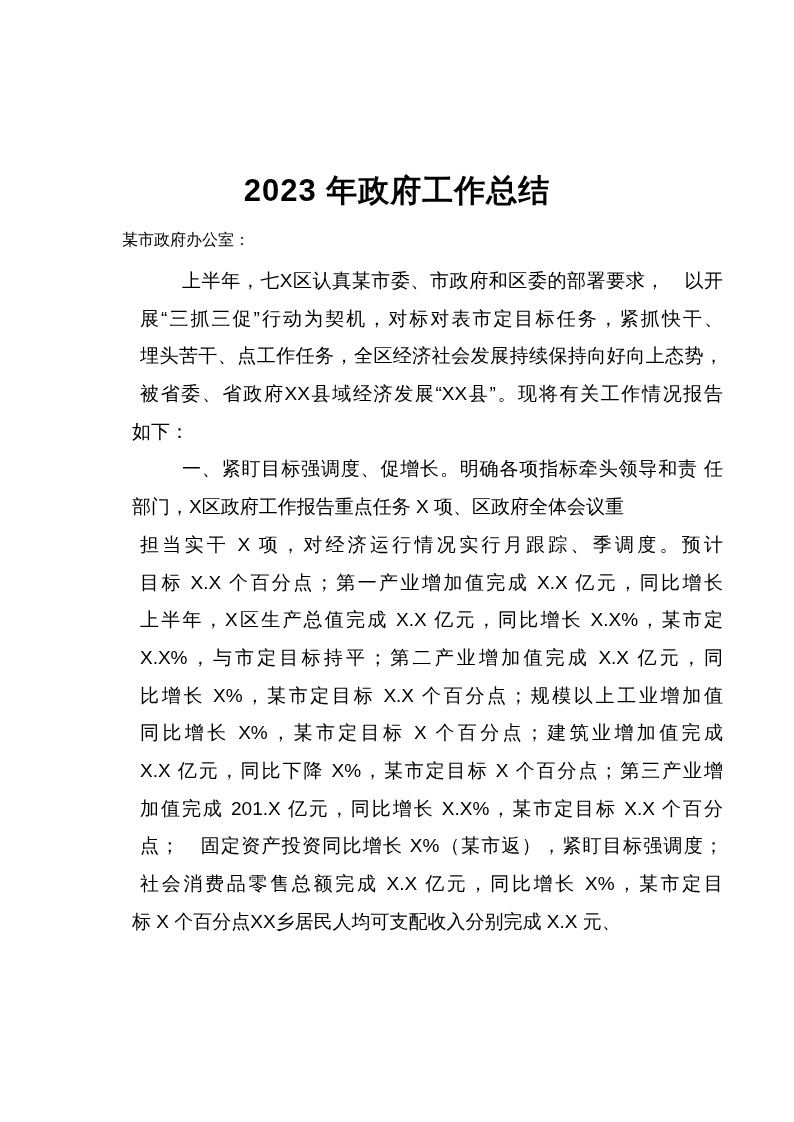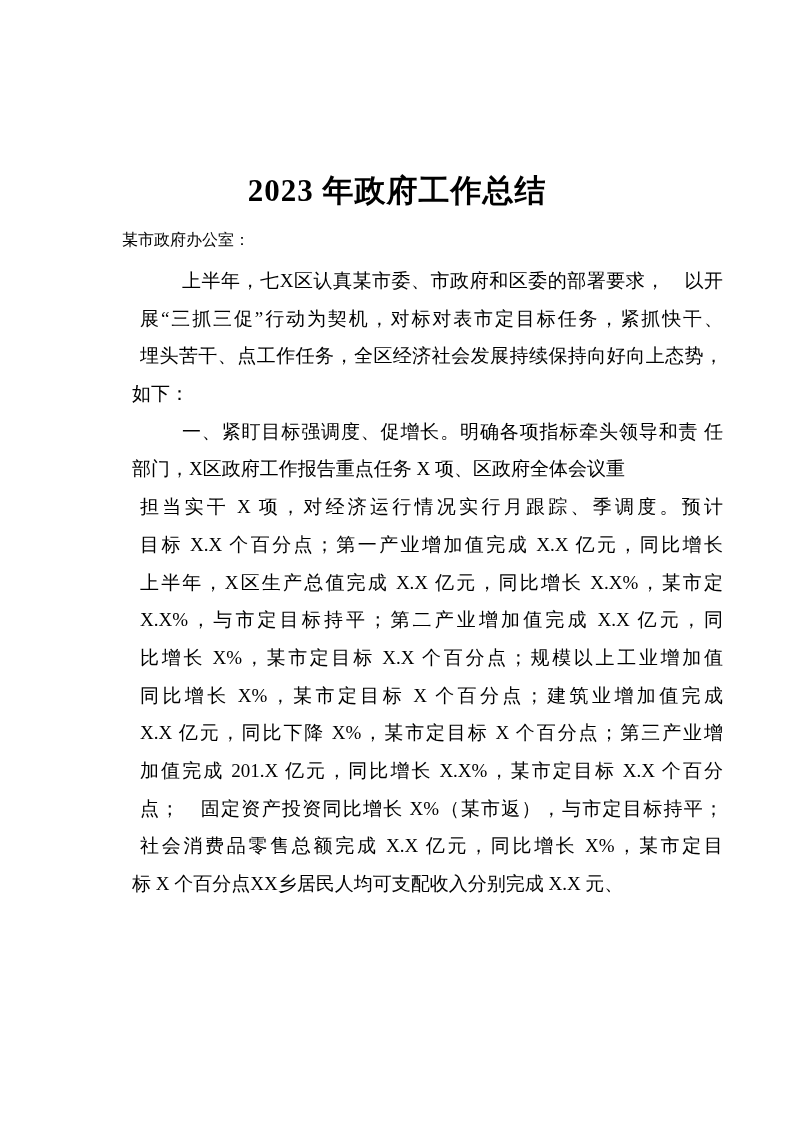--- a/index.html
+++ b/index.html
@@ -3,21 +3,21 @@
 <meta charset="utf-8">
 <style>
   html,body{margin:0;padding:0;background:#ffffff;}
   .page{
     position:relative;
     width:734px;
     height:1122px;
     margin:0 auto;
     background:#ffffff;
     color:#000000;
-    font-family:Liberation Serif, serif;
+    font-family:Liberation Sans, sans-serif;
     overflow:hidden;
   }
   .doc-title{
     position:absolute;
     top:170px;
     left:0;
     width:100%;
     text-align:center;
     font-weight:700;
     font-size:31px;
@@ -62,29 +62,30 @@
 <div class="page">
 
   <div class="doc-title">2023 年政府工作总结</div>
 
   <div class="salutation">某市政府办公室：</div>
 
   <div class="body-lines">
     <div class="line indent fill">上半年，七X区认真某市委、市政府和区委的部署要求，　以开</div>
     <div class="line fill">展“三抓三促”行动为契机，对标对表市定目标任务，紧抓快干、</div>
     <div class="line fill">埋头苦干、点工作任务，全区经济社会发展持续保持向好向上态势，</div>
+    <div class="line fill">被省委、省政府XX县域经济发展“XX县”。现将有关工作情况报告</div>
     <div class="line">如下：</div>
     <div class="line indent fill">一、紧盯目标强调度、促增长。明确各项指标牵头领导和责 任</div>
     <div class="line">部门，X区政府工作报告重点任务 X 项、区政府全体会议重</div>
     <div class="line fill">担当实干 X 项，对经济运行情况实行月跟踪、季调度。预计</div>
     <div class="line fill">目标 X.X 个百分点；第一产业增加值完成 X.X 亿元，同比增长</div>
     <div class="line fill">上半年，X区生产总值完成 X.X 亿元，同比增长 X.X%，某市定</div>
     <div class="line fill">X.X%，与市定目标持平；第二产业增加值完成 X.X 亿元，同</div>
     <div class="line fill">比增长 X%，某市定目标 X.X 个百分点；规模以上工业增加值</div>
     <div class="line fill">同比增长 X%，某市定目标 X 个百分点；建筑业增加值完成</div>
     <div class="line fill">X.X 亿元，同比下降 X%，某市定目标 X 个百分点；第三产业增</div>
     <div class="line fill">加值完成 201.X 亿元，同比增长 X.X%，某市定目标 X.X 个百分</div>
-    <div class="line fill">点；　固定资产投资同比增长 X%（某市返），与市定目标持平；</div>
+    <div class="line fill">点；　固定资产投资同比增长 X%（某市返），紧盯目标强调度；</div>
     <div class="line fill">社会消费品零售总额完成 X.X 亿元，同比增长 X%，某市定目</div>
     <div class="line">标 X 个百分点XX乡居民人均可支配收入分别完成 X.X 元、</div>
   </div>
 
 </div>
 
 </body></html>

